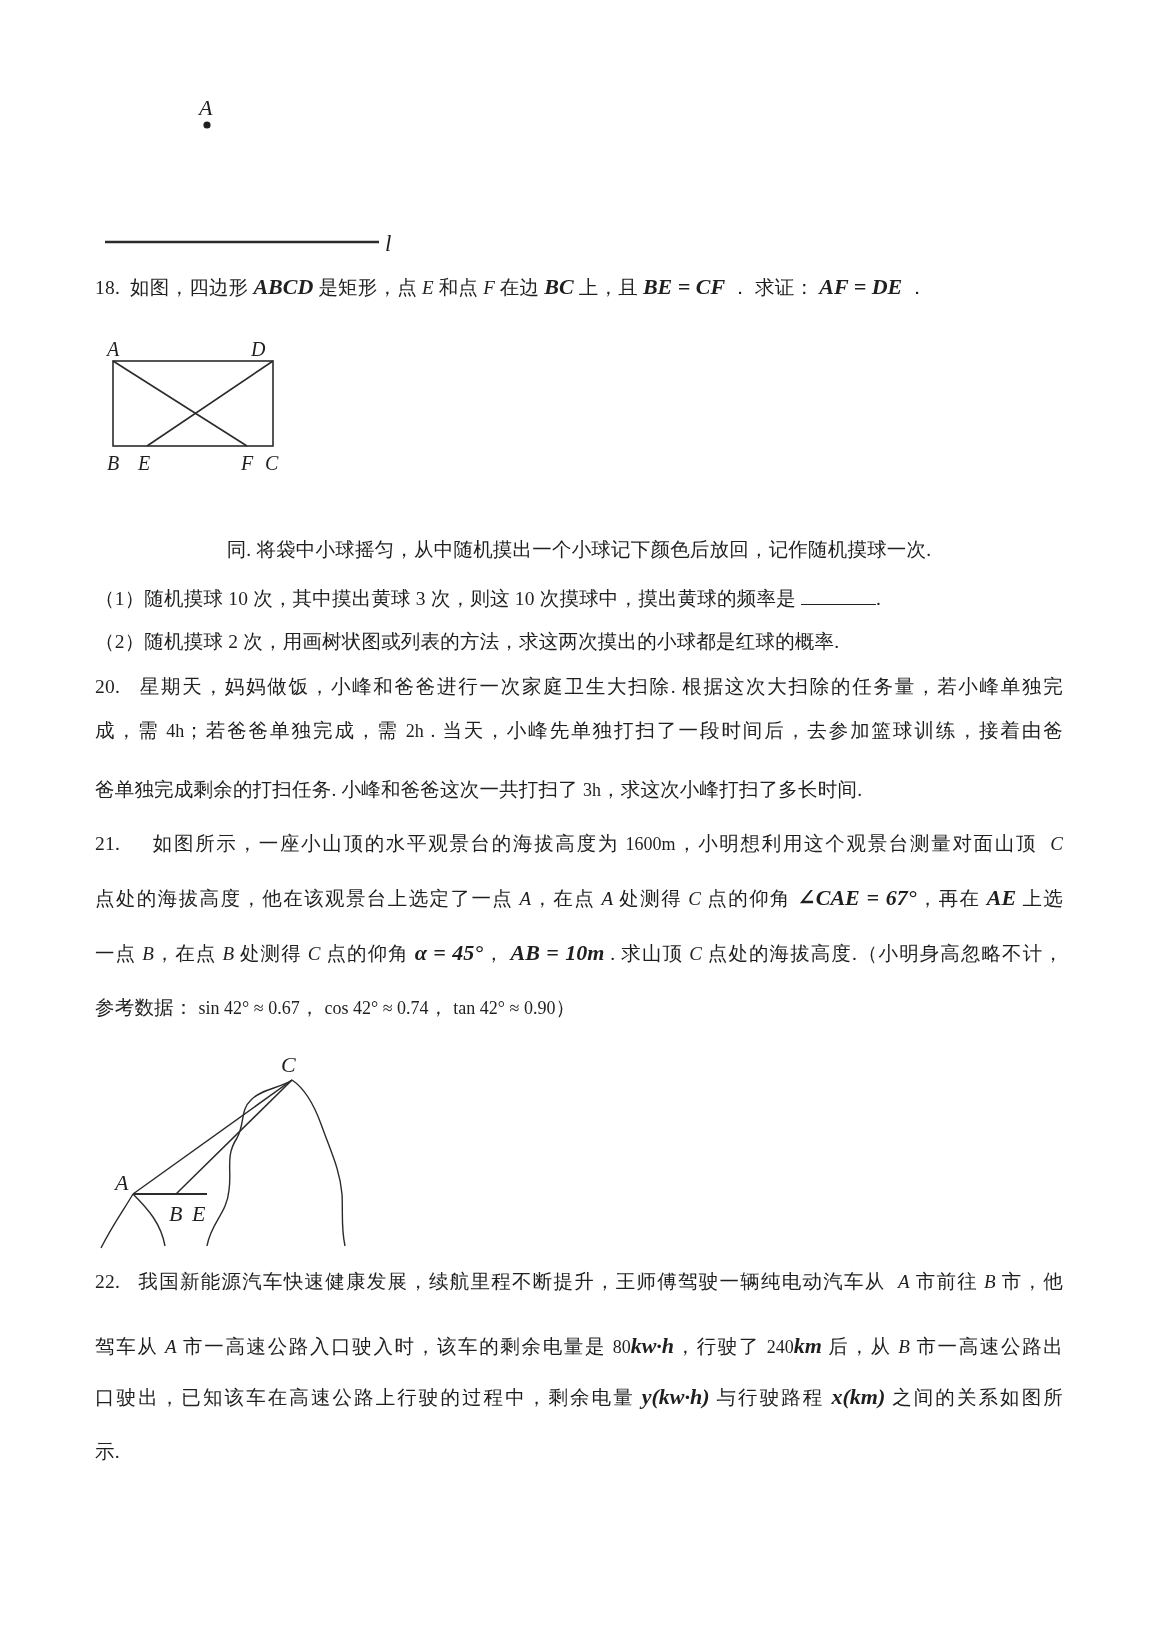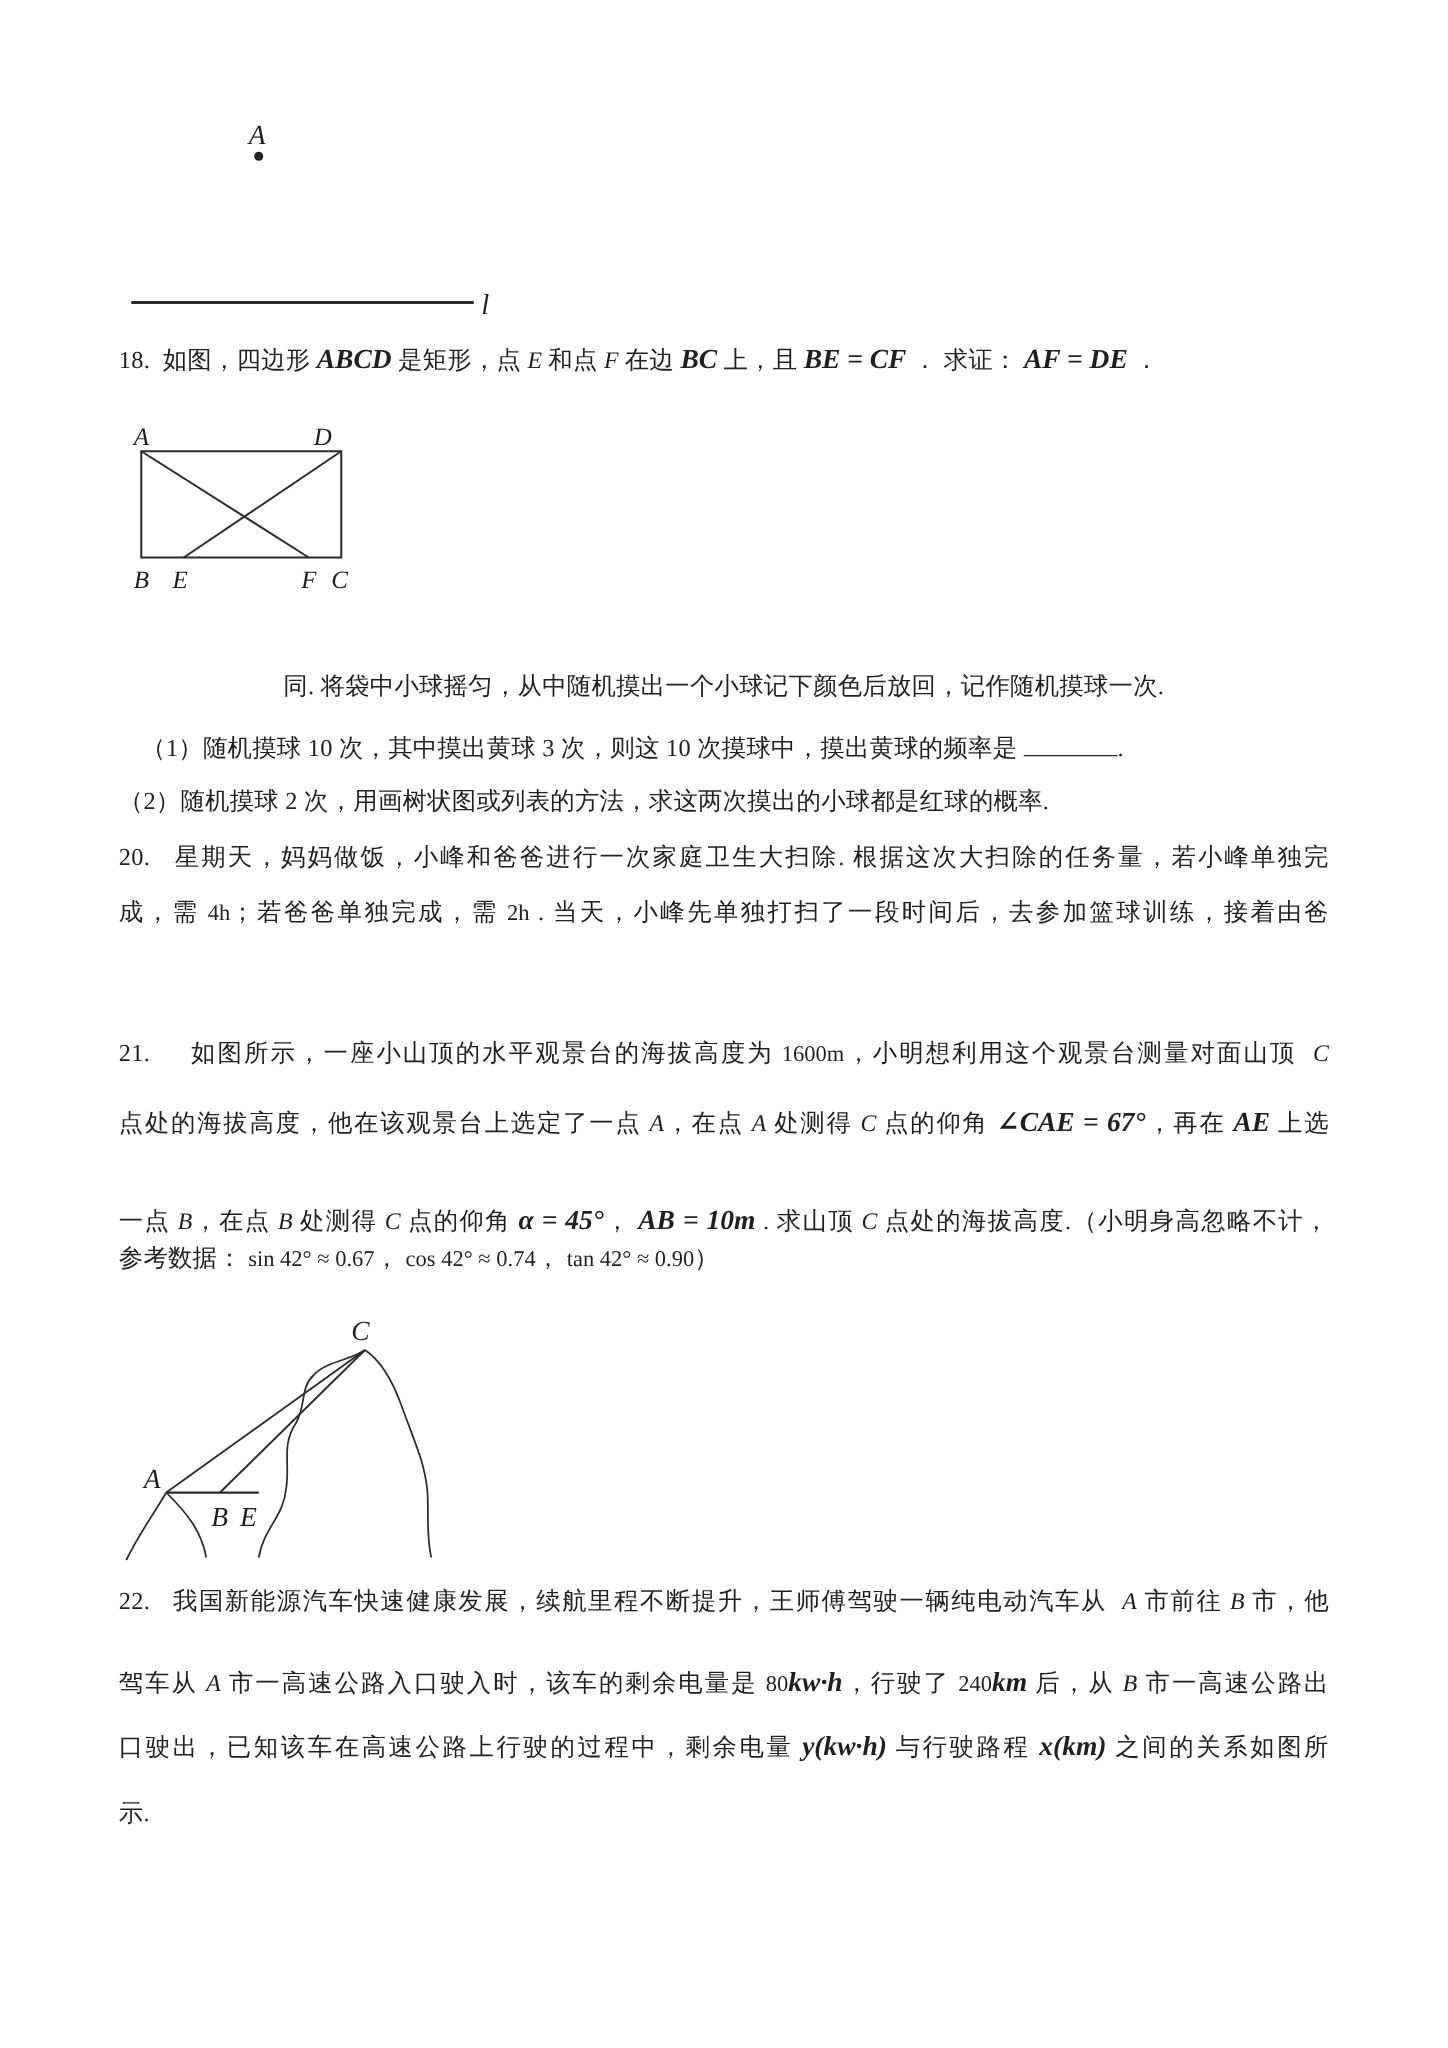--- a/index.html
+++ b/index.html
@@ -57,29 +57,30 @@
     <line x1="178" y1="35" x2="52" y2="120" stroke-width="1.6"></line>
     <text x="12" y="30" font-size="20">A</text>
     <text x="156" y="30" font-size="20">D</text>
     <text x="12" y="144" font-size="20">B</text>
     <text x="43" y="144" font-size="20">E</text>
     <text x="146" y="144" font-size="20">F</text>
     <text x="170" y="144" font-size="20">C</text>
   </svg>
 
   <div class="tline" style="top:536px;text-align:center;"><span>同. 将袋中小球摇匀，从中随机摸出一个小球记下颜色后放回，记作随机摸球一次.</span></div>
-  <div class="tline" style="top:584px;margin-left:18px;"><span>（1）随机摸球 10 次，其中摸出黄球 3 次，则这 10 次摸球中，摸出黄球的频率是 </span><span class="u"></span><span>.</span></div>
+  <div class="tline" style="top:584px;"><span>（1）随机摸球 10 次，其中摸出黄球 3 次，则这 10 次摸球中，摸出黄球的频率是 </span><span class="u"></span><span>.</span></div>
   <div class="tline" style="top:628px;"><span>（2）随机摸球 2 次，用画树状图或列表的方法，求这两次摸出的小球都是红球的概率.</span></div>
 
   <div class="tline full" style="top:673px;"><span>20.&nbsp;&nbsp;&nbsp;星期天，妈妈做饭，小峰和爸爸进行一次家庭卫生大扫除. 根据这次大扫除的任务量，若小峰单独完</span></div>
   <div class="tline full" style="top:717px;"><span>成，需 </span><span class="mu">4h</span><span>；若爸爸单独完成，需 </span><span class="mu">2h</span><span> . 当天，小峰先单独打扫了一段时间后，去参加篮球训练，接着由爸</span></div>
+  <div class="tline" style="top:776px;"><span>爸单独完成剩余的打扫任务. 小峰和爸爸这次一共打扫了 </span><span class="mu">3h</span><span>，求这次小峰打扫了多长时间.</span></div>
 
   <div class="tline full" style="top:830px;"><span>21.&nbsp;&nbsp;&nbsp;&nbsp;&nbsp;如图所示，一座小山顶的水平观景台的海拔高度为 </span><span class="mu">1600m</span><span>，小明想利用这个观景台测量对面山顶&nbsp;&nbsp;</span><span class="v">C</span></div>
   <div class="tline full" style="top:883px;"><span>点处的海拔高度，他在该观景台上选定了一点 </span><span class="v">A</span><span>，在点 </span><span class="v">A</span><span> 处测得 </span><span class="v">C</span><span> 点的仰角 </span><span class="m">∠CAE = 67°</span><span>，再在 </span><span class="m">AE</span><span> 上选</span></div>
-  <div class="tline full" style="top:938px;margin-top:23px;"><span>一点 </span><span class="v">B</span><span>，在点 </span><span class="v">B</span><span> 处测得 </span><span class="v">C</span><span> 点的仰角 </span><span class="m">α = 45°</span><span>， </span><span class="m">AB = 10m</span><span> . 求山顶 </span><span class="v">C</span><span> 点处的海拔高度.（小明身高忽略不计，</span></div>
+  <div class="tline full" style="top:938px;"><span>一点 </span><span class="v">B</span><span>，在点 </span><span class="v">B</span><span> 处测得 </span><span class="v">C</span><span> 点的仰角 </span><span class="m">α = 45°</span><span>， </span><span class="m">AB = 10m</span><span> . 求山顶 </span><span class="v">C</span><span> 点处的海拔高度.（小明身高忽略不计，</span></div>
   <div class="tline" style="top:994px;"><span>参考数据： </span><span class="mu">sin 42° ≈ 0.67</span><span>， </span><span class="mu">cos 42° ≈ 0.74</span><span>， </span><span class="mu">tan 42° ≈ 0.90</span><span>）</span></div>
 
   <svg class="fig" style="left:95px;top:1018px;" width="300" height="235" viewBox="0 0 300 235">
 
     <line x1="38" y1="176" x2="197" y2="62" stroke-width="1.5"></line>
     <line x1="81" y1="176" x2="197" y2="62" stroke-width="1.5"></line>
 
     <line x1="38" y1="176" x2="112" y2="176" stroke-width="1.8"></line>
 
     <path d="M38,176 C30,190 18,206 6,230" stroke-width="1.4"></path>

